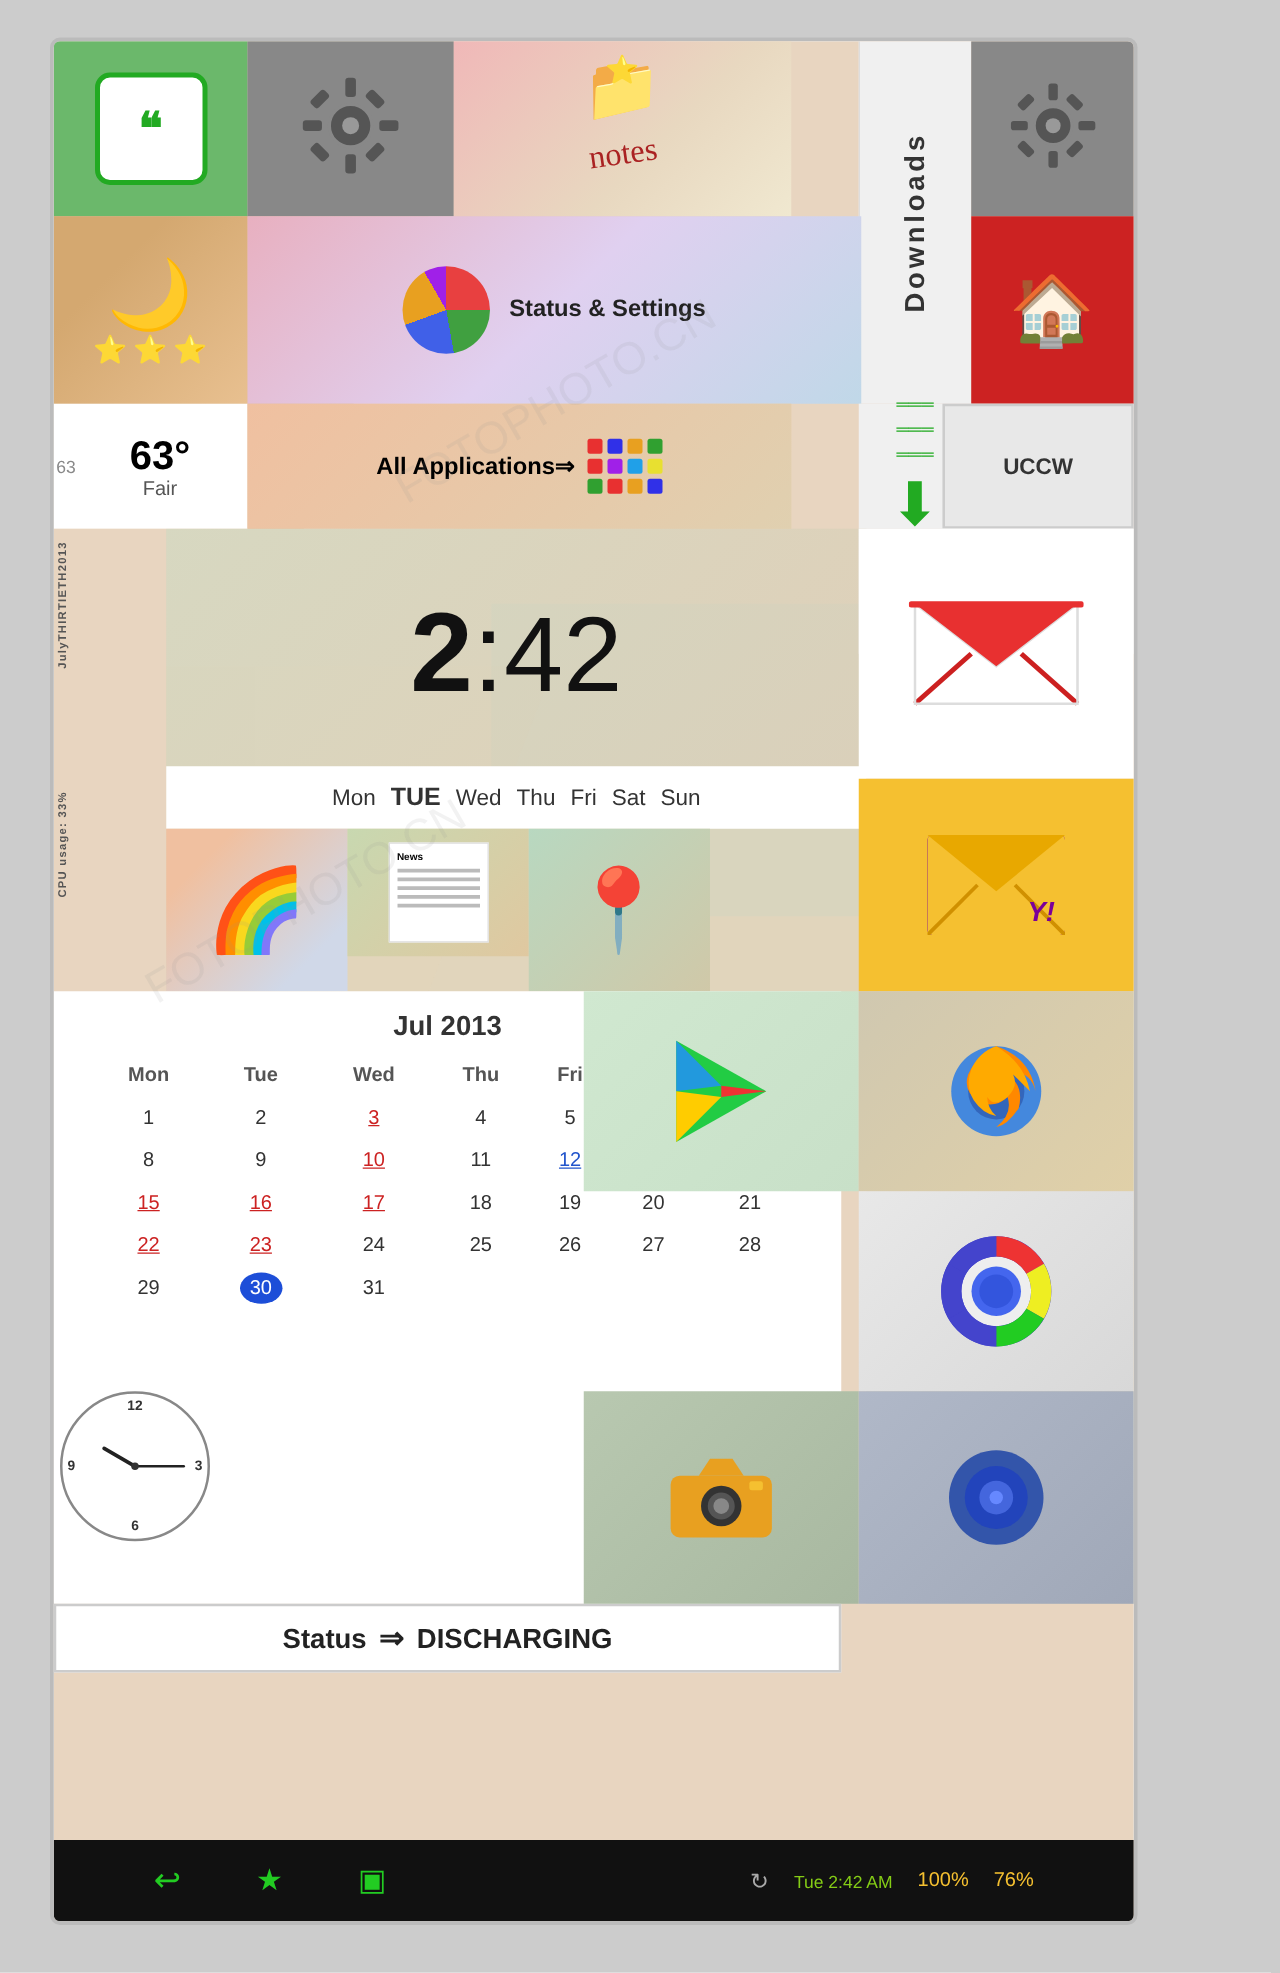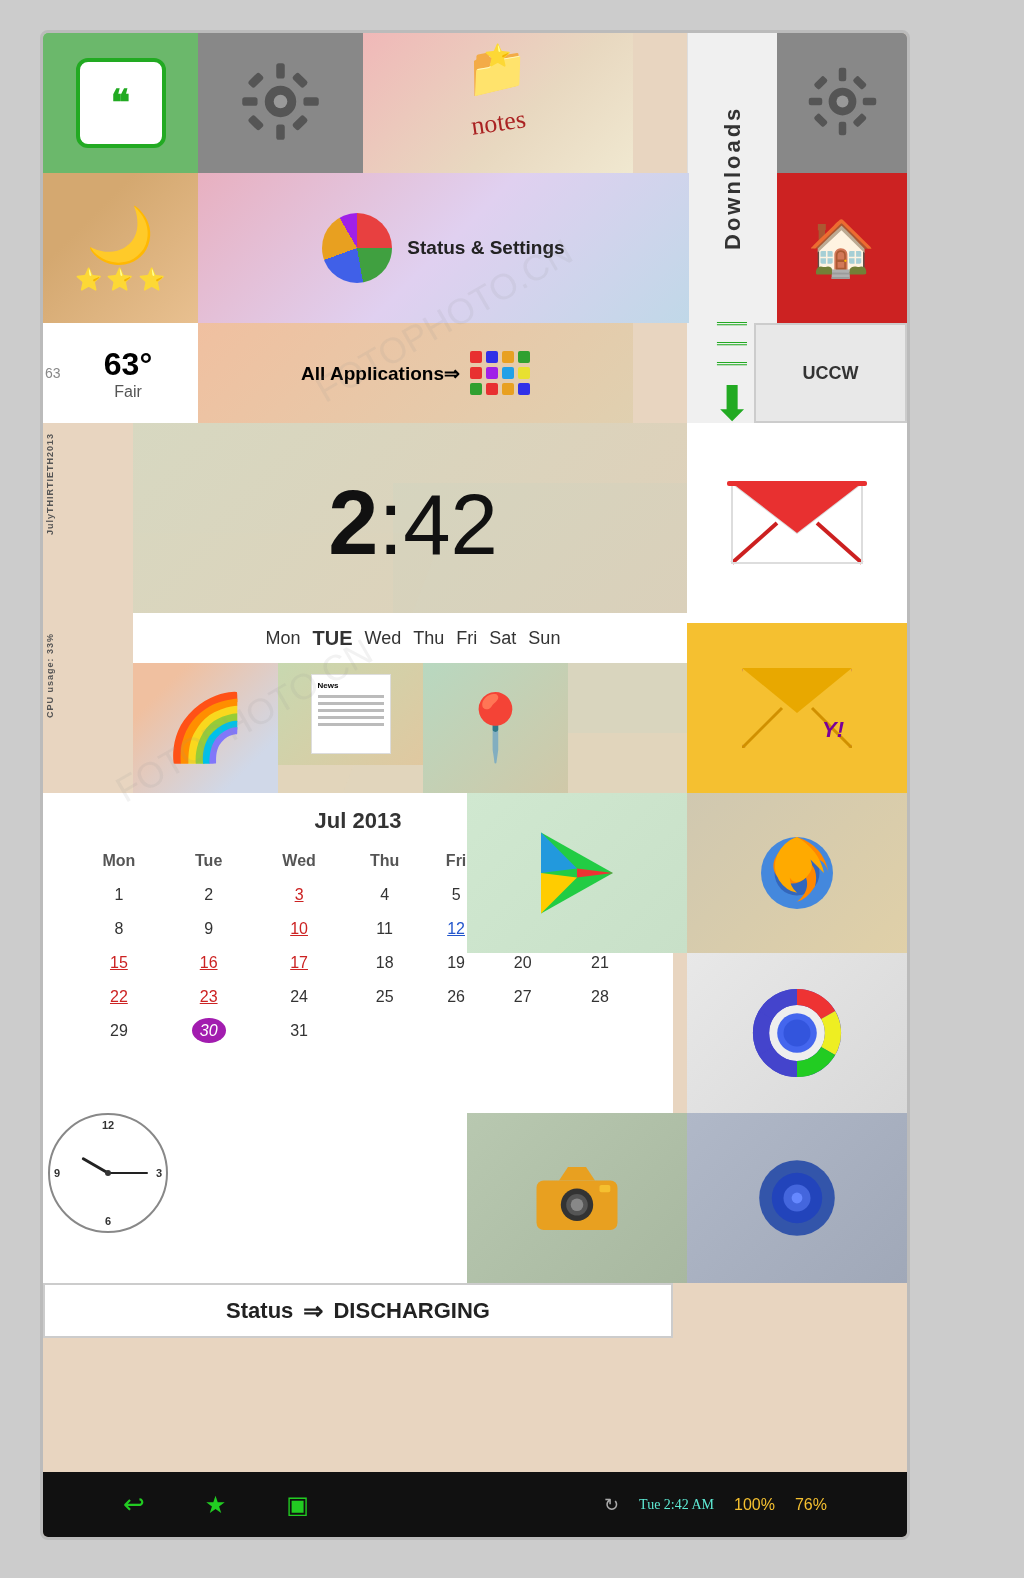--- a/index.html
+++ b/index.html
@@ -255,25 +255,24 @@
       padding: 8px 4px;
       color: #555;
       text-align: center;
     }
     .calendar-table td {
       padding: 8px 4px;
       text-align: center;
       color: #333;
     }
     .today-cell {
-      background: #a21caf;
+      background: #1d4ed8;
       color: white;
       border-radius: 50%;
       padding: 4px 8px;
-      font-style: italic;
     }
     .underline-red { text-decoration: underline; color: #cc2222; }
     .underline-blue { text-decoration: underline; color: #2255cc; }
 
     
     .battery-bar {
       position: absolute;
       top: 1250px; left: 0;
       width: 630px; height: 55px;
       background: white;
@@ -340,21 +339,21 @@
       background: #111;
       display: flex;
       align-items: center;
       justify-content: space-between;
       padding: 0 80px;
       z-index: 10;
     }
     .nav-bar .nav-left { display: flex; gap: 60px; align-items: center; }
     .nav-bar .nav-right { display: flex; align-items: center; gap: 20px; font-size: 14px; color: #fff; }
     .nav-icon { font-size: 24px; color: #22cc22; }
-    .status-bar-time { color: #5eead4; font-size: 14px; font-family: Liberation Serif, serif; }
+    .status-bar-time { color: #84cc16; font-size: 14px; }
     .status-bar-pct { color: #f5c030; font-size: 16px; }
 
     
     .hangouts-icon {
       width: 90px; height: 90px;
       background: white;
       border: 4px solid #22aa22;
       border-radius: 12px;
       display: flex; align-items: center; justify-content: center;
       font-size: 40px;

